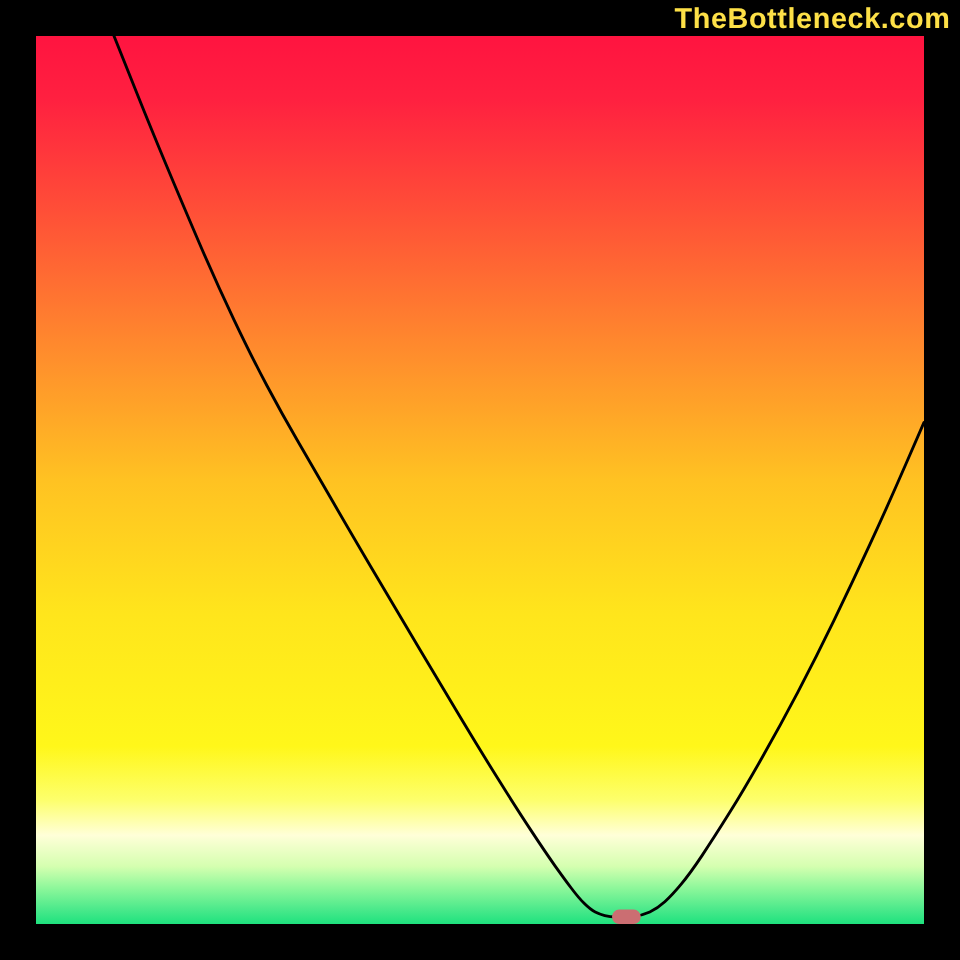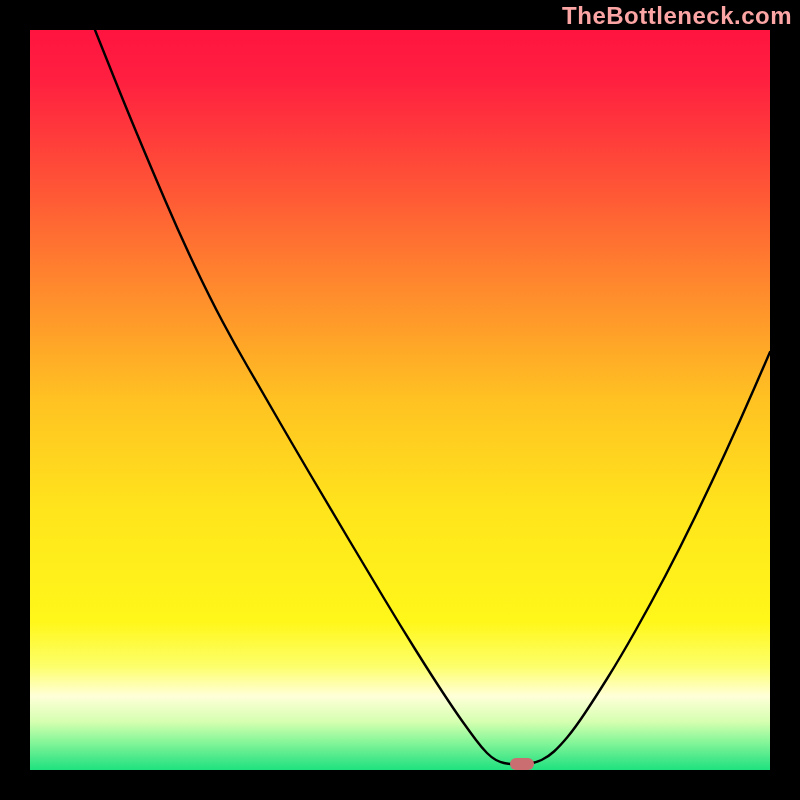--- a/index.html
+++ b/index.html
@@ -15,21 +15,21 @@
     width: 800px;
     height: 800px;
   }
   .watermark {
     position: absolute;
     top: 2px;
     right: 8px;
     font-family: Arial, Helvetica, sans-serif;
     font-size: 24px;
     font-weight: bold;
-    color: #fca5a5;
+    color: #fde047;
     letter-spacing: 0.5px;
     z-index: 5;
   }
   .plot-area {
     position: absolute;
     left: 30px;
     top: 30px;
     width: 740px;
     height: 740px;
     overflow: hidden;

